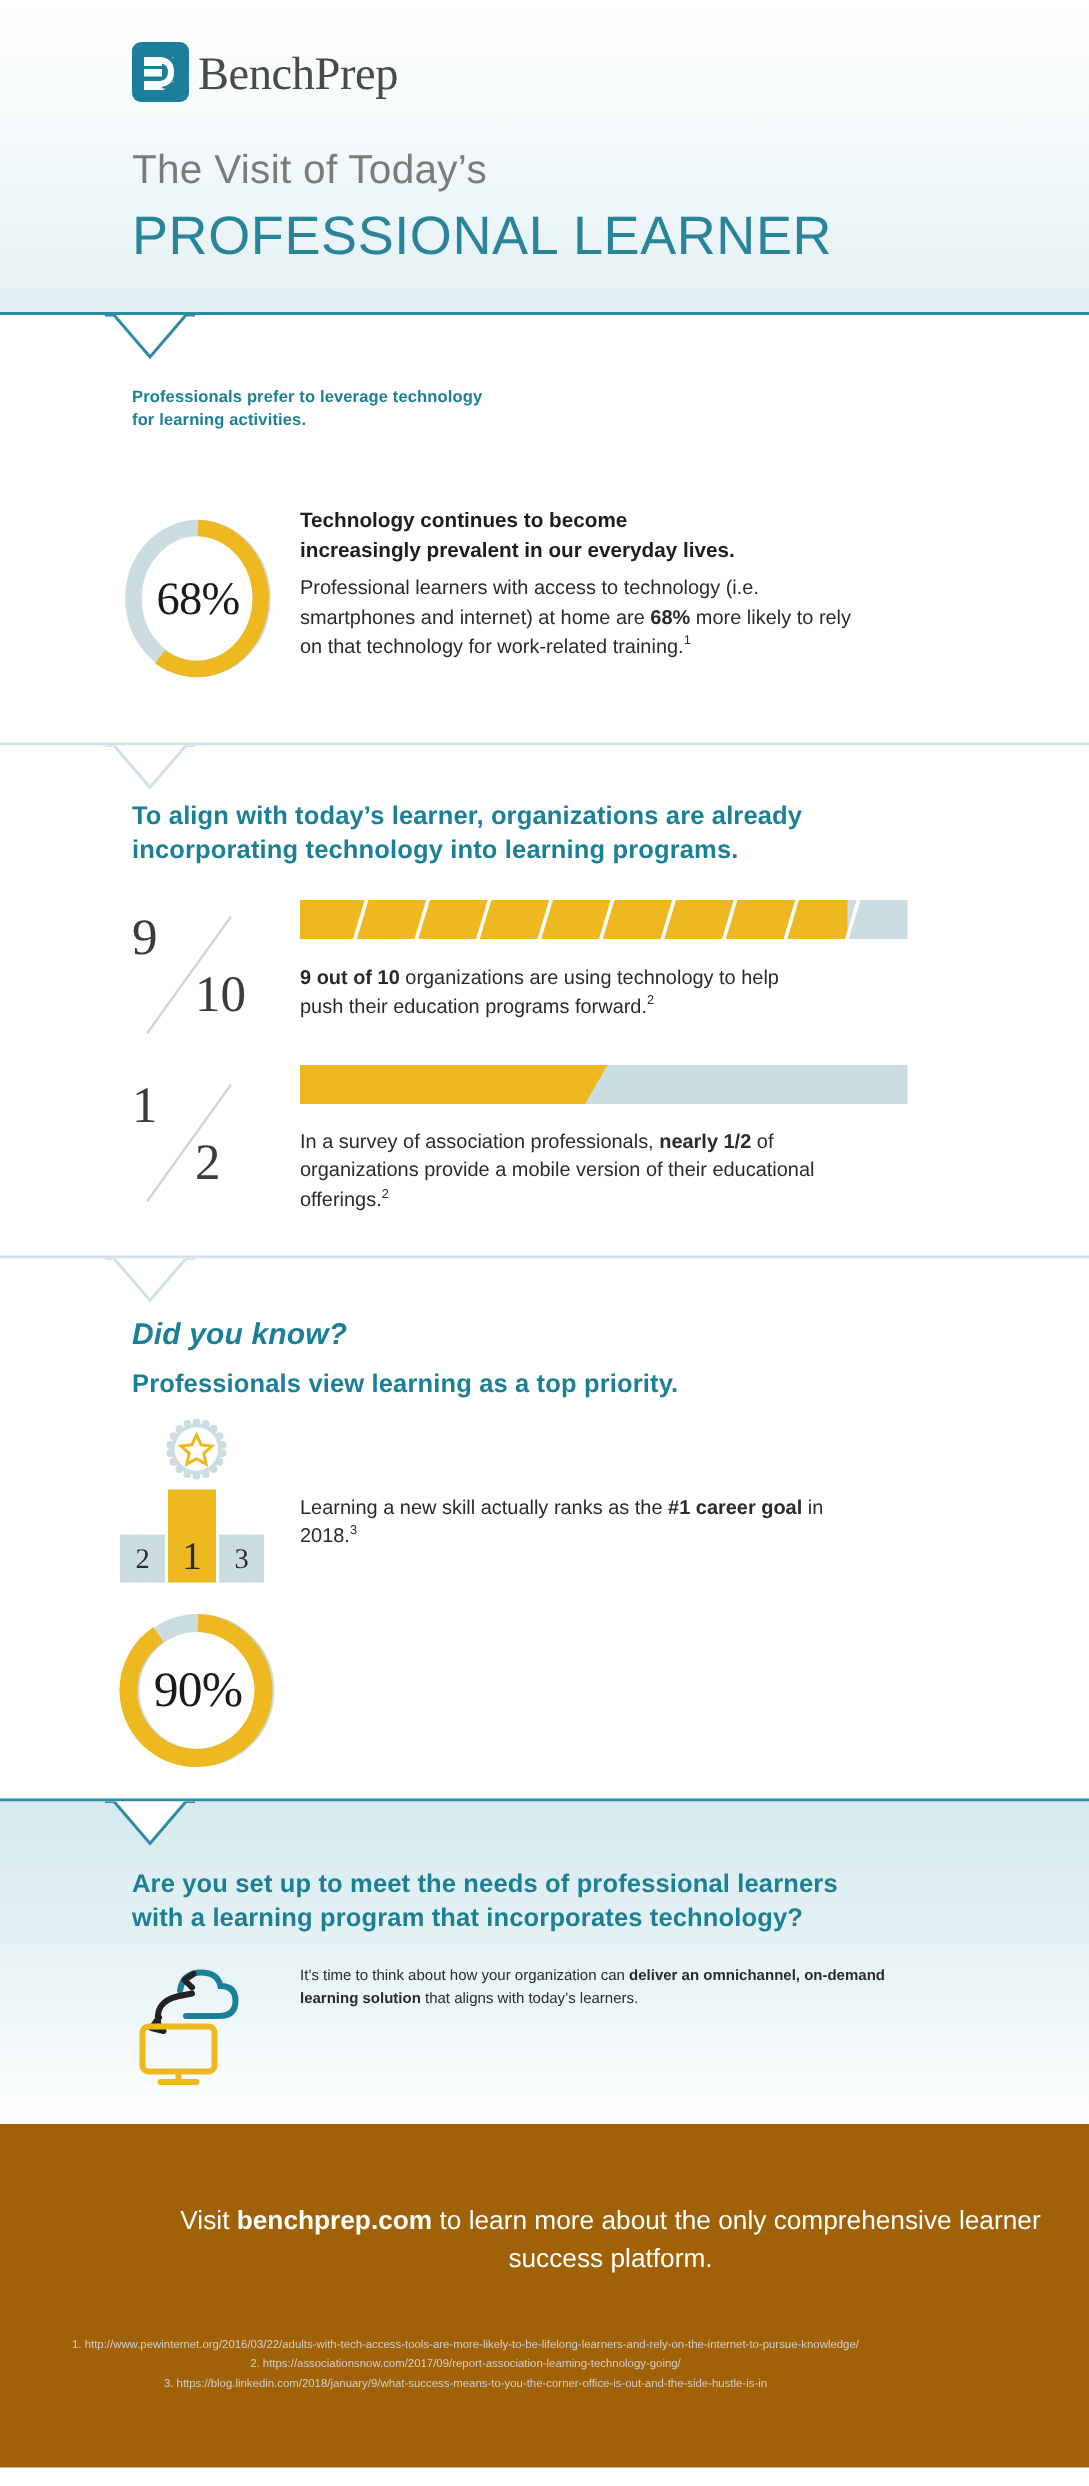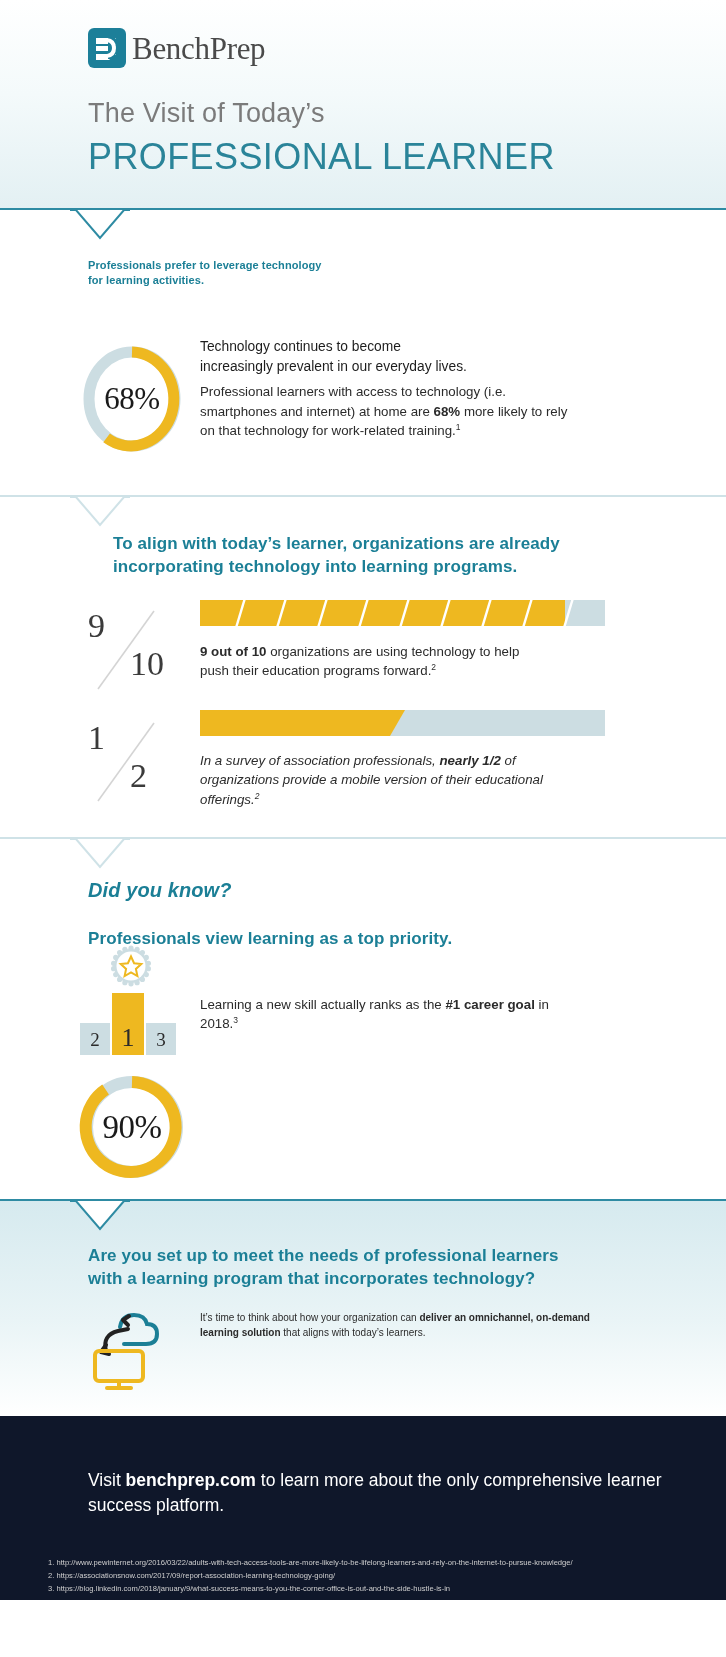--- a/index.html
+++ b/index.html
@@ -99,21 +99,21 @@
   
   .body-copy {
     font-size: 13.3px;
     color: #2b2b2b;
     line-height: 1.46;
   }
   .body-copy b { font-weight: bold; }
   .lede {
     font-size: 13.8px;
     color: #1d1d1d;
-    font-weight: normal;
+    font-weight: bold;
     line-height: 1.42;
     margin-bottom: 6px;
   }
   sup { font-size: 8.5px; vertical-align: super; line-height: 0; }
 
   
   .donut { position: relative; }
   .donut .pct {
     position: absolute;
     inset: 0;
@@ -164,22 +164,23 @@
 
   
   .cta {
     position: relative;
     background: linear-gradient(180deg, #d6eaef 0%, #e9f4f6 55%, #ffffff 100%);
   }
 
   
   .footer {
     position: relative;
-    background: #0f172a;
-    height: 184px;
+    background: #a16207;
+    height: 229px;
+    text-align: center;
   }
   .footer-head {
     position: absolute;
     left: 88px; top: 52px;
     color: #ffffff;
     font-size: 17.5px;
     line-height: 1.4;
   }
   .footer-head b { font-weight: bold; }
   .cites {
@@ -246,21 +247,21 @@
 
   <div class="divider"></div>
 
   <div class="sect" style="height:340px;">
     <div class="notch">
       <svg width="60" height="30" viewBox="0 0 60 30">
         <path d="M0 0 L6 0 L30 28 L54 0 L60 0" fill="none" stroke="#cfe2e7" stroke-width="2"></path>
       </svg>
     </div>
 
-    <div style="position:absolute;left:88px;top:36px;margin-left:25px;">
+    <div style="position:absolute;left:88px;top:36px;">
       <div class="sect-head big">To align with today’s learner, organizations are already</div>
       <div class="sect-head big">incorporating technology into learning programs.</div>
     </div>
 
     <div class="frac" style="position:absolute;left:78px;top:110px;">
       <svg class="slash" viewBox="0 0 64 82">
         <line x1="60" y1="2" x2="4" y2="80" stroke="#d4d4d4" stroke-width="1.6"></line>
       </svg>
       <span class="num">9</span>
       <span class="den">10</span>
@@ -292,37 +293,37 @@
       <span class="num">1</span>
       <span class="den">2</span>
     </div>
 
     <div class="bar" style="position:absolute;left:200px;top:213px;width:405px;">
       <svg width="405" height="26" viewBox="0 0 405 26" style="position:absolute;left:0;top:0;">
         <path d="M0 0 H205 L190 26 H0 Z" fill="#eeb820"></path>
       </svg>
     </div>
 
-    <div class="body-copy" style="position:absolute;left:200px;top:254px;width:355px;font-style:italic;">
+    <div class="body-copy" style="position:absolute;left:200px;top:254px;width:355px;">
       <span>In a survey of association professionals, </span><b>nearly 1/2</b><span> of organizations provide a mobile version of their educational offerings.</span><sup>2</sup>
     </div>
   </div>
 
   <div class="divider"></div>
 
   <div class="sect" style="height:360px;">
     <div class="notch">
       <svg width="60" height="30" viewBox="0 0 60 30">
         <path d="M0 0 L6 0 L30 28 L54 0 L60 0" fill="none" stroke="#cfe2e7" stroke-width="2"></path>
       </svg>
     </div>
 
     <div style="position:absolute;left:88px;top:40px;">
       <div class="didyouknow">Did you know?</div>
-      <div class="sect-head big" style="margin-top:26px;">Professionals view learning as a top priority.</div>
+      <div class="sect-head big" style="margin-top:10px;">Professionals view learning as a top priority.</div>
     </div>
 
     <div class="podium" style="position:absolute;left:72px;top:106px;">
       <span class="badge">
         <svg width="42" height="42" viewBox="0 0 42 42">
           <g fill="#ccdde2">
             <circle cx="21" cy="21" r="17"></circle>
             <g>
               <circle cx="21" cy="3.2" r="2.6"></circle>
                 <circle cx="27.1" cy="4.3" r="2.6"></circle>

